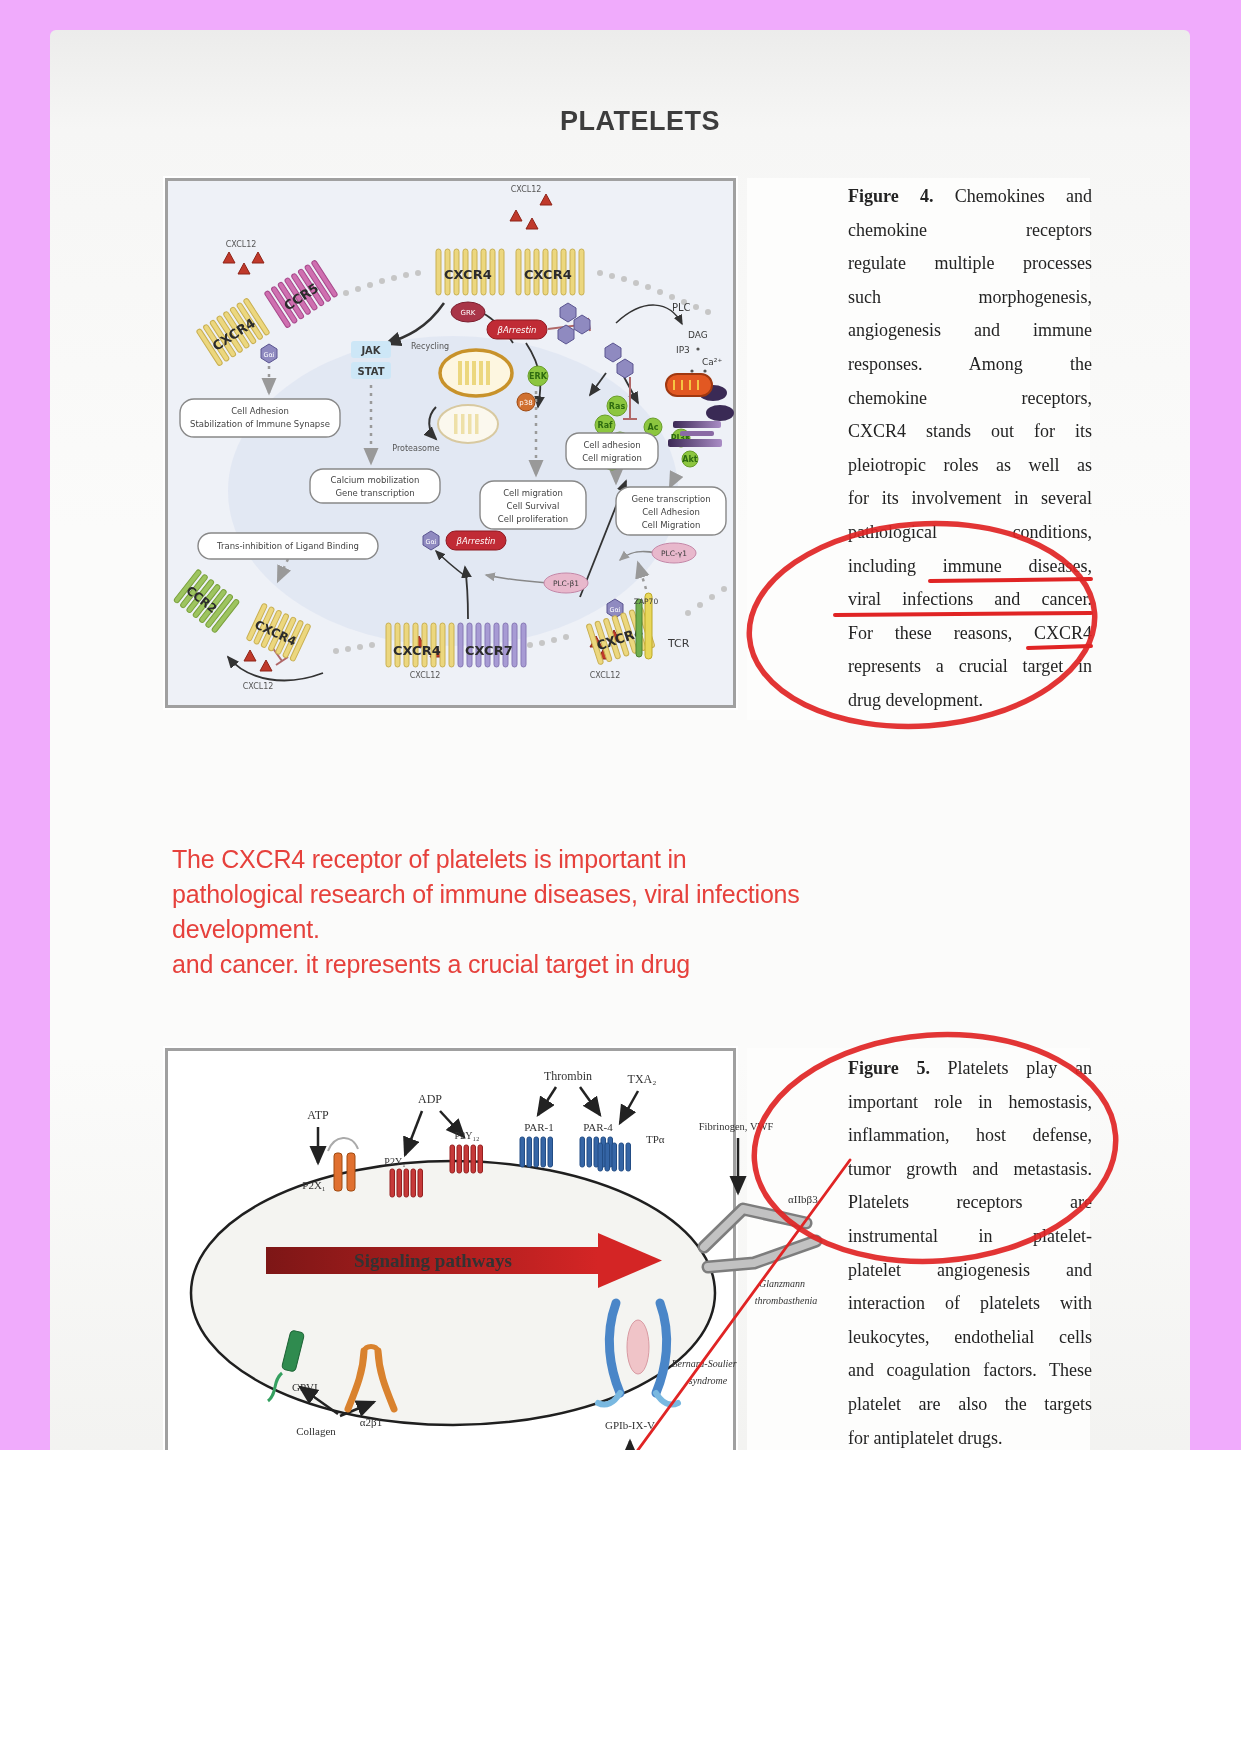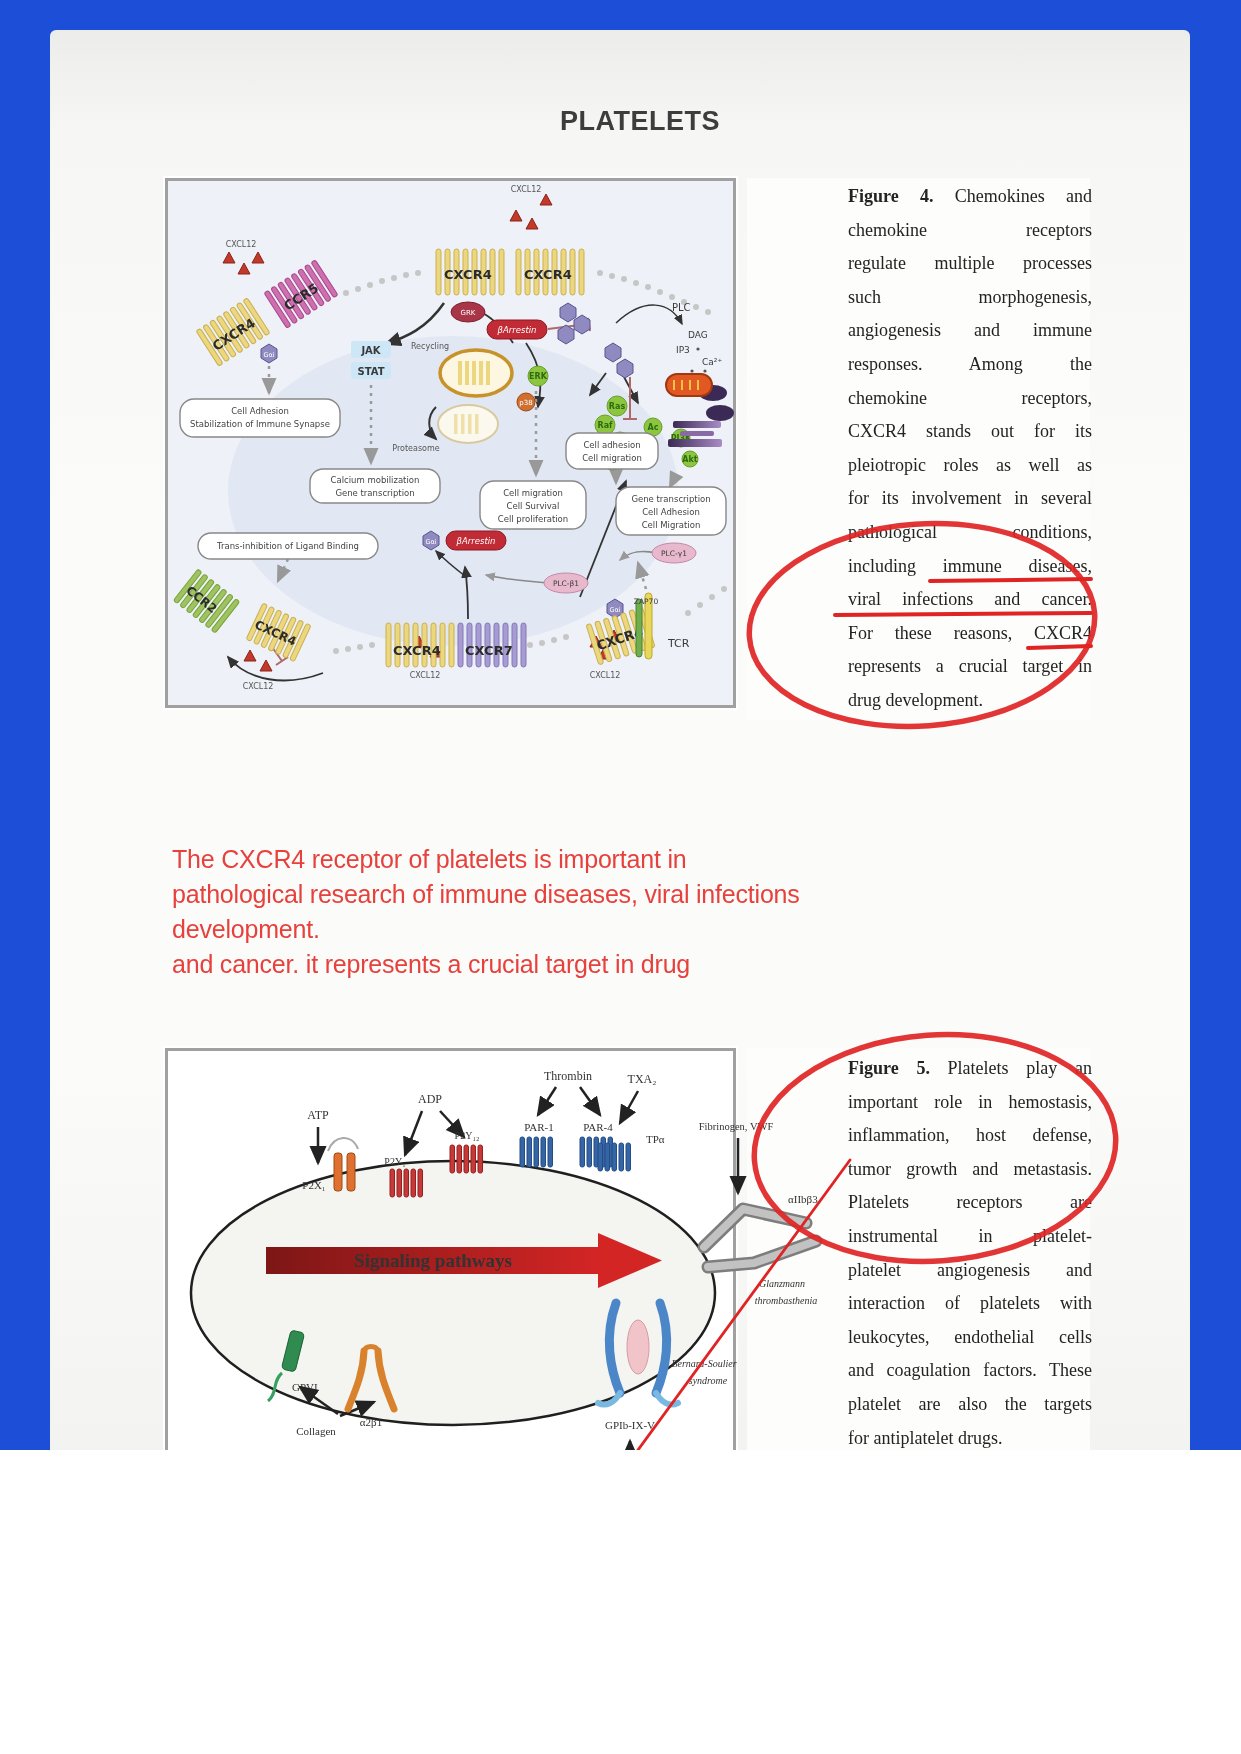--- a/index.html
+++ b/index.html
@@ -1,16 +1,16 @@
 <!DOCTYPE html>
 <html><head>
 <meta charset="utf-8">
 <style>
   html,body{margin:0;padding:0;background:#fff;}
-  .page{position:relative;width:1241px;height:1450px;background:#1d4ed8;overflow:hidden;
+  .page{position:relative;width:1241px;height:1450px;background:#f0abfc;overflow:hidden;
         font-family:"Liberation Sans",sans-serif;}
   .slide{position:absolute;left:50px;top:30px;width:1140px;height:1660px;border-radius:6px;
          background:linear-gradient(180deg,#ececeb 0%,#f6f6f5 6%,#fbfbfa 30%,#fbfbfa 62%,#f2f2f0 88%,#e8e8e6 100%);}
   .title{position:absolute;left:115px;top:76px;width:950px;text-align:center;
          font-size:27px;font-weight:bold;color:#3d3d3d;letter-spacing:0.5px;}
   .fig-frame{position:absolute;background:#fff;border:3px solid #a0a0a0;box-shadow:0 0 0 2px #fff;}
   .fig1-frame{left:115px;top:148px;width:565px;height:524px;}
   .fig2-frame{left:115px;top:1018px;width:565px;height:430px;z-index:6;}
   .fig2-frame svg,.fig1-frame svg{display:block;overflow:visible;}
   .cap-box{position:absolute;background:#fdfdfc;z-index:1;}

